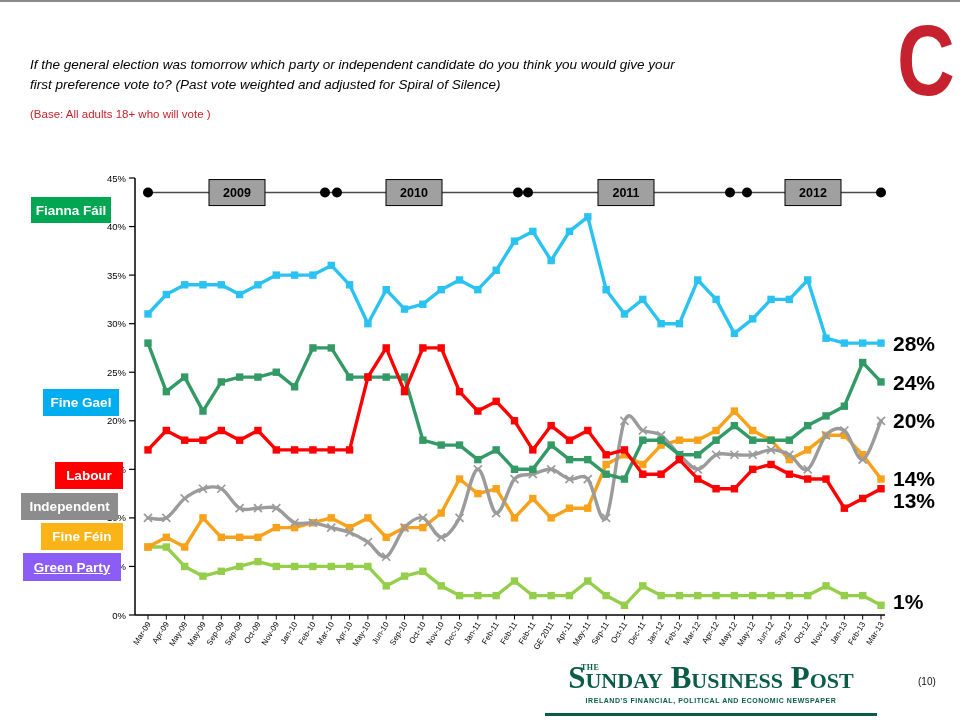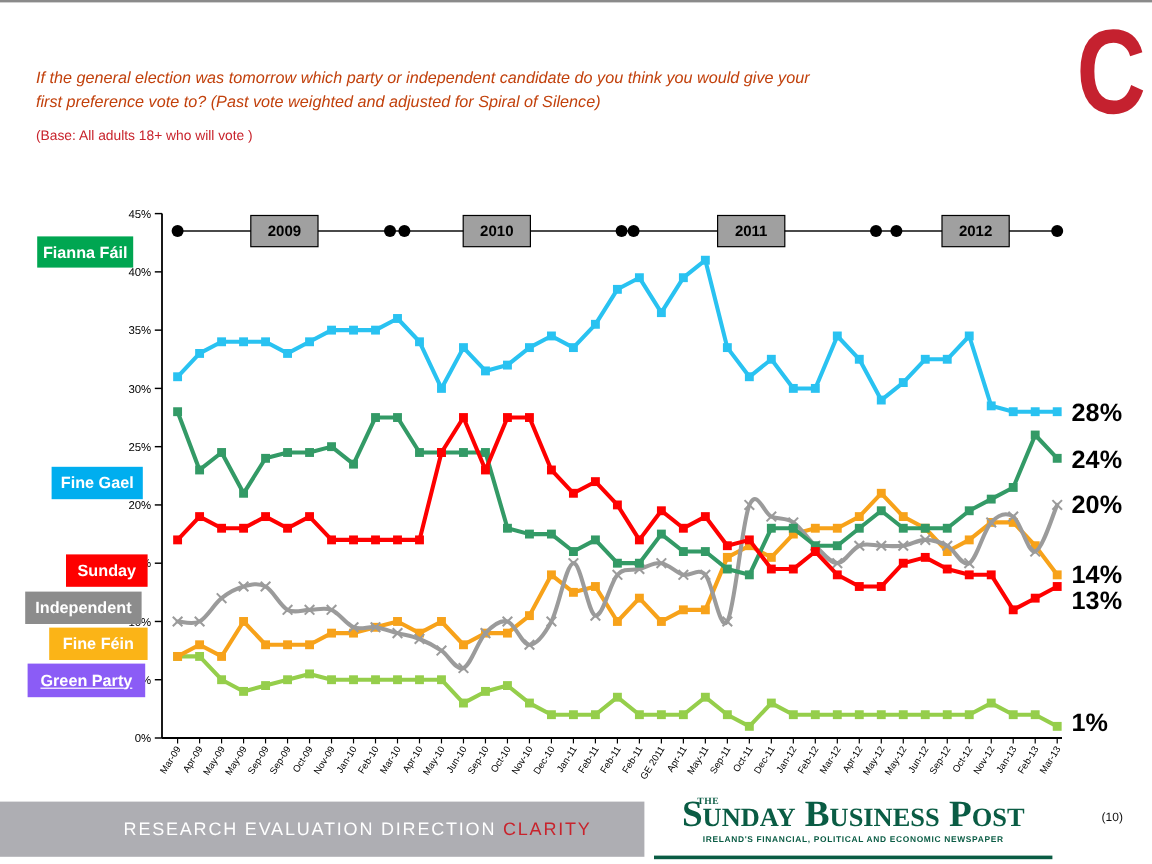--- a/index.html
+++ b/index.html
@@ -1,21 +1,21 @@
 <!DOCTYPE html>
 <html><head>
 <meta charset="utf-8">
 <style>
   html,body{margin:0;padding:0;background:#e8e8e8;}
   .slide{position:relative;width:960px;height:720px;background:#ffffff;overflow:hidden;
          font-family:"Liberation Sans",sans-serif;margin:0 auto;}
   .topline{position:absolute;left:0;top:0;width:100%;height:2px;background:#8a8a8a;}
   .title{position:absolute;left:30px;top:18px;font-size:22px;color:#c8232c;letter-spacing:.2px;}
   .subtitle{position:absolute;left:30px;top:55px;width:665px;font-size:13.5px;font-style:italic;
-            color:#c2410c;line-height:1.5;}
+            color:#000000;line-height:1.5;}
   .basenote{position:absolute;left:30px;top:108px;font-size:11.5px;color:#c8232c;}
   .redc{position:absolute;left:897px;top:10px;font-size:100px;font-weight:700;color:#c5212f;
         transform:scaleX(.8);transform-origin:left top;line-height:1;}
   .chart-svg{position:absolute;left:0;top:0;}
   .legend-layer{position:absolute;left:0;top:0;width:100%;height:100%;pointer-events:none;margin-left:13px;}
   .chip{position:absolute;display:flex;align-items:center;justify-content:center;
         color:#fff;font-weight:700;font-size:13.5px;white-space:nowrap;}
   .footerbar{position:absolute;left:0;top:668px;width:537px;height:46px;background:#aeaeb3;
              display:flex;align-items:center;}
   .footertext{margin-left:103px;font-size:15px;letter-spacing:1.5px;color:#fff;white-space:nowrap;}
@@ -474,29 +474,26 @@
         <rect x="840.65" y="339.3888888888889" width="7.4" height="7.4" fill="#29c2f1"></rect>
         <rect x="858.9749999999999" y="339.3888888888889" width="7.4" height="7.4" fill="#29c2f1"></rect>
         <rect x="877.3" y="339.3888888888889" width="7.4" height="7.4" fill="#29c2f1"></rect>
       </g>
       <text x="893" y="351.0888888888889" font-size="21" font-weight="700" font-family="Liberation Sans, sans-serif" fill="#000">28%</text>
     </svg>
 
   <div class="legend-layer" id="legend">
       <div class="chip" style="left: 18px; top: 197px; width: 80px; height: 26px; background: rgb(0, 166, 81);">Fianna Fáil</div>
       <div class="chip" style="left: 30px; top: 389px; width: 76px; height: 27px; background: rgb(0, 174, 239);">Fine Gael</div>
-      <div class="chip" style="left: 42px; top: 462px; width: 68px; height: 27px; background: rgb(254, 0, 0);">Sunday</div>
+      <div class="chip" style="left: 42px; top: 462px; width: 68px; height: 27px; background: rgb(254, 0, 0);">Labour</div>
       <div class="chip" style="left: 8px; top: 493px; width: 97px; height: 27px; background: rgb(140, 140, 140);">Independent</div>
       <div class="chip" style="left: 28px; top: 523px; width: 82px; height: 27px; background: rgb(251, 180, 23);">Fine Féin</div>
       <div class="chip" style="left: 10px; top: 553px; width: 98px; height: 28px; background: #8b5cf6; text-decoration: underline;">Green Party</div>
     </div>
 
-  <div class="footerbar">
-    <div class="footertext"><span>RESEARCH EVALUATION DIRECTION </span><span class="clarity">CLARITY</span></div>
-  </div>
 
   <div class="sbp">
     <div class="sbp-the">THE</div>
     <div class="sbp-name">Sunday Business Post</div>
     <div class="sbp-tag">IRELAND'S FINANCIAL, POLITICAL AND ECONOMIC NEWSPAPER</div>
     <div class="sbp-rule"></div>
   </div>
 
   <div class="pagenum">(10)</div>
 </div>

